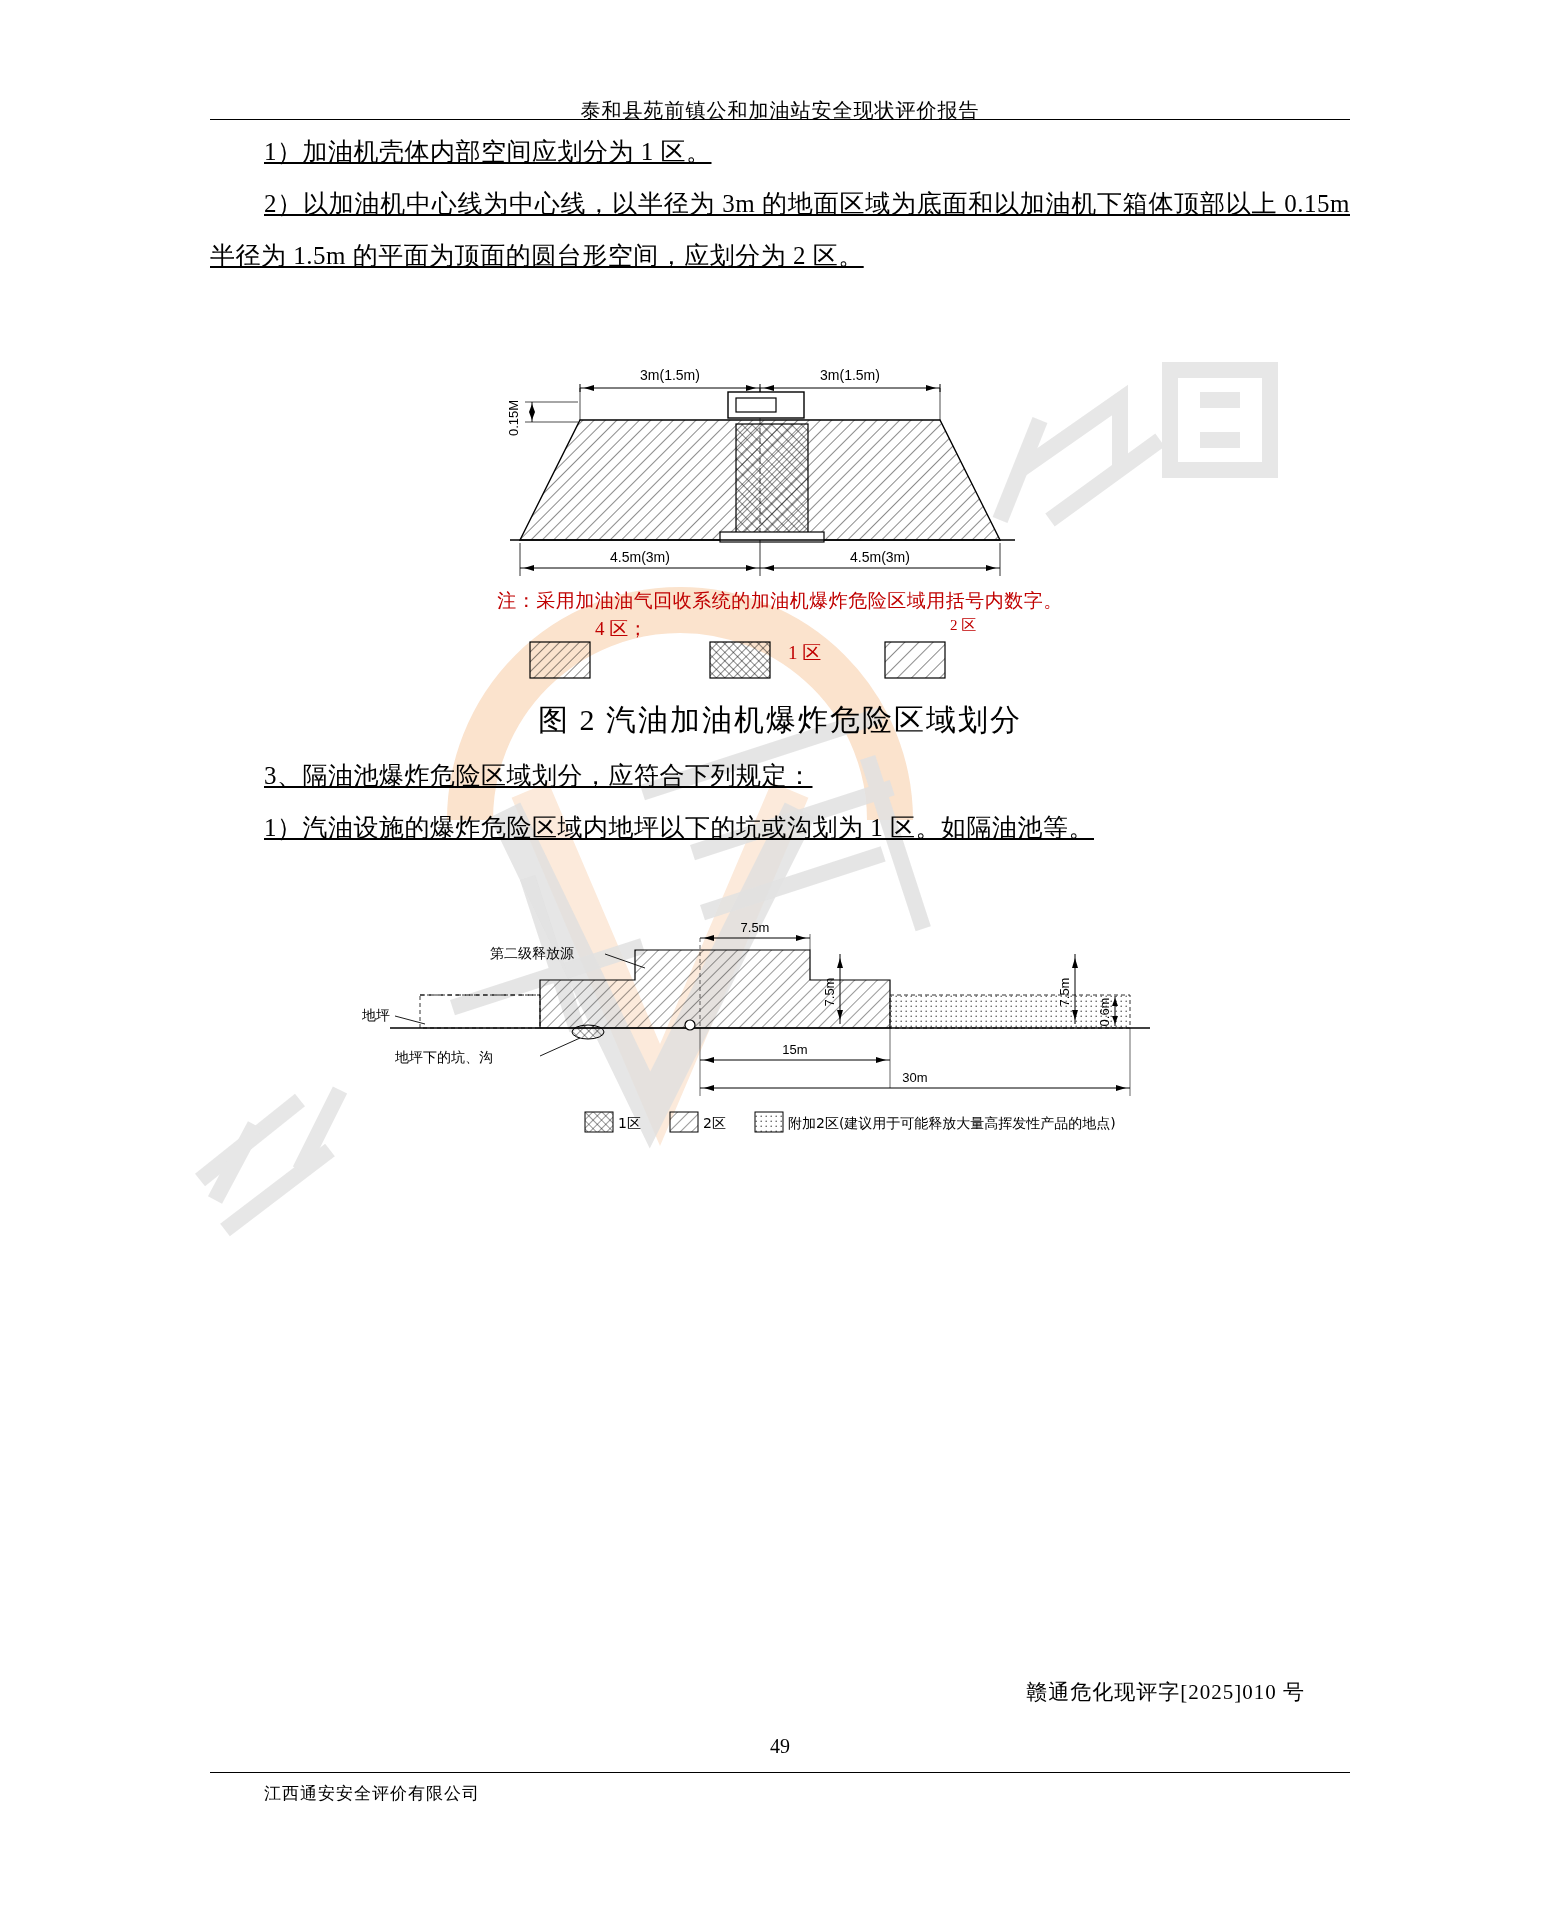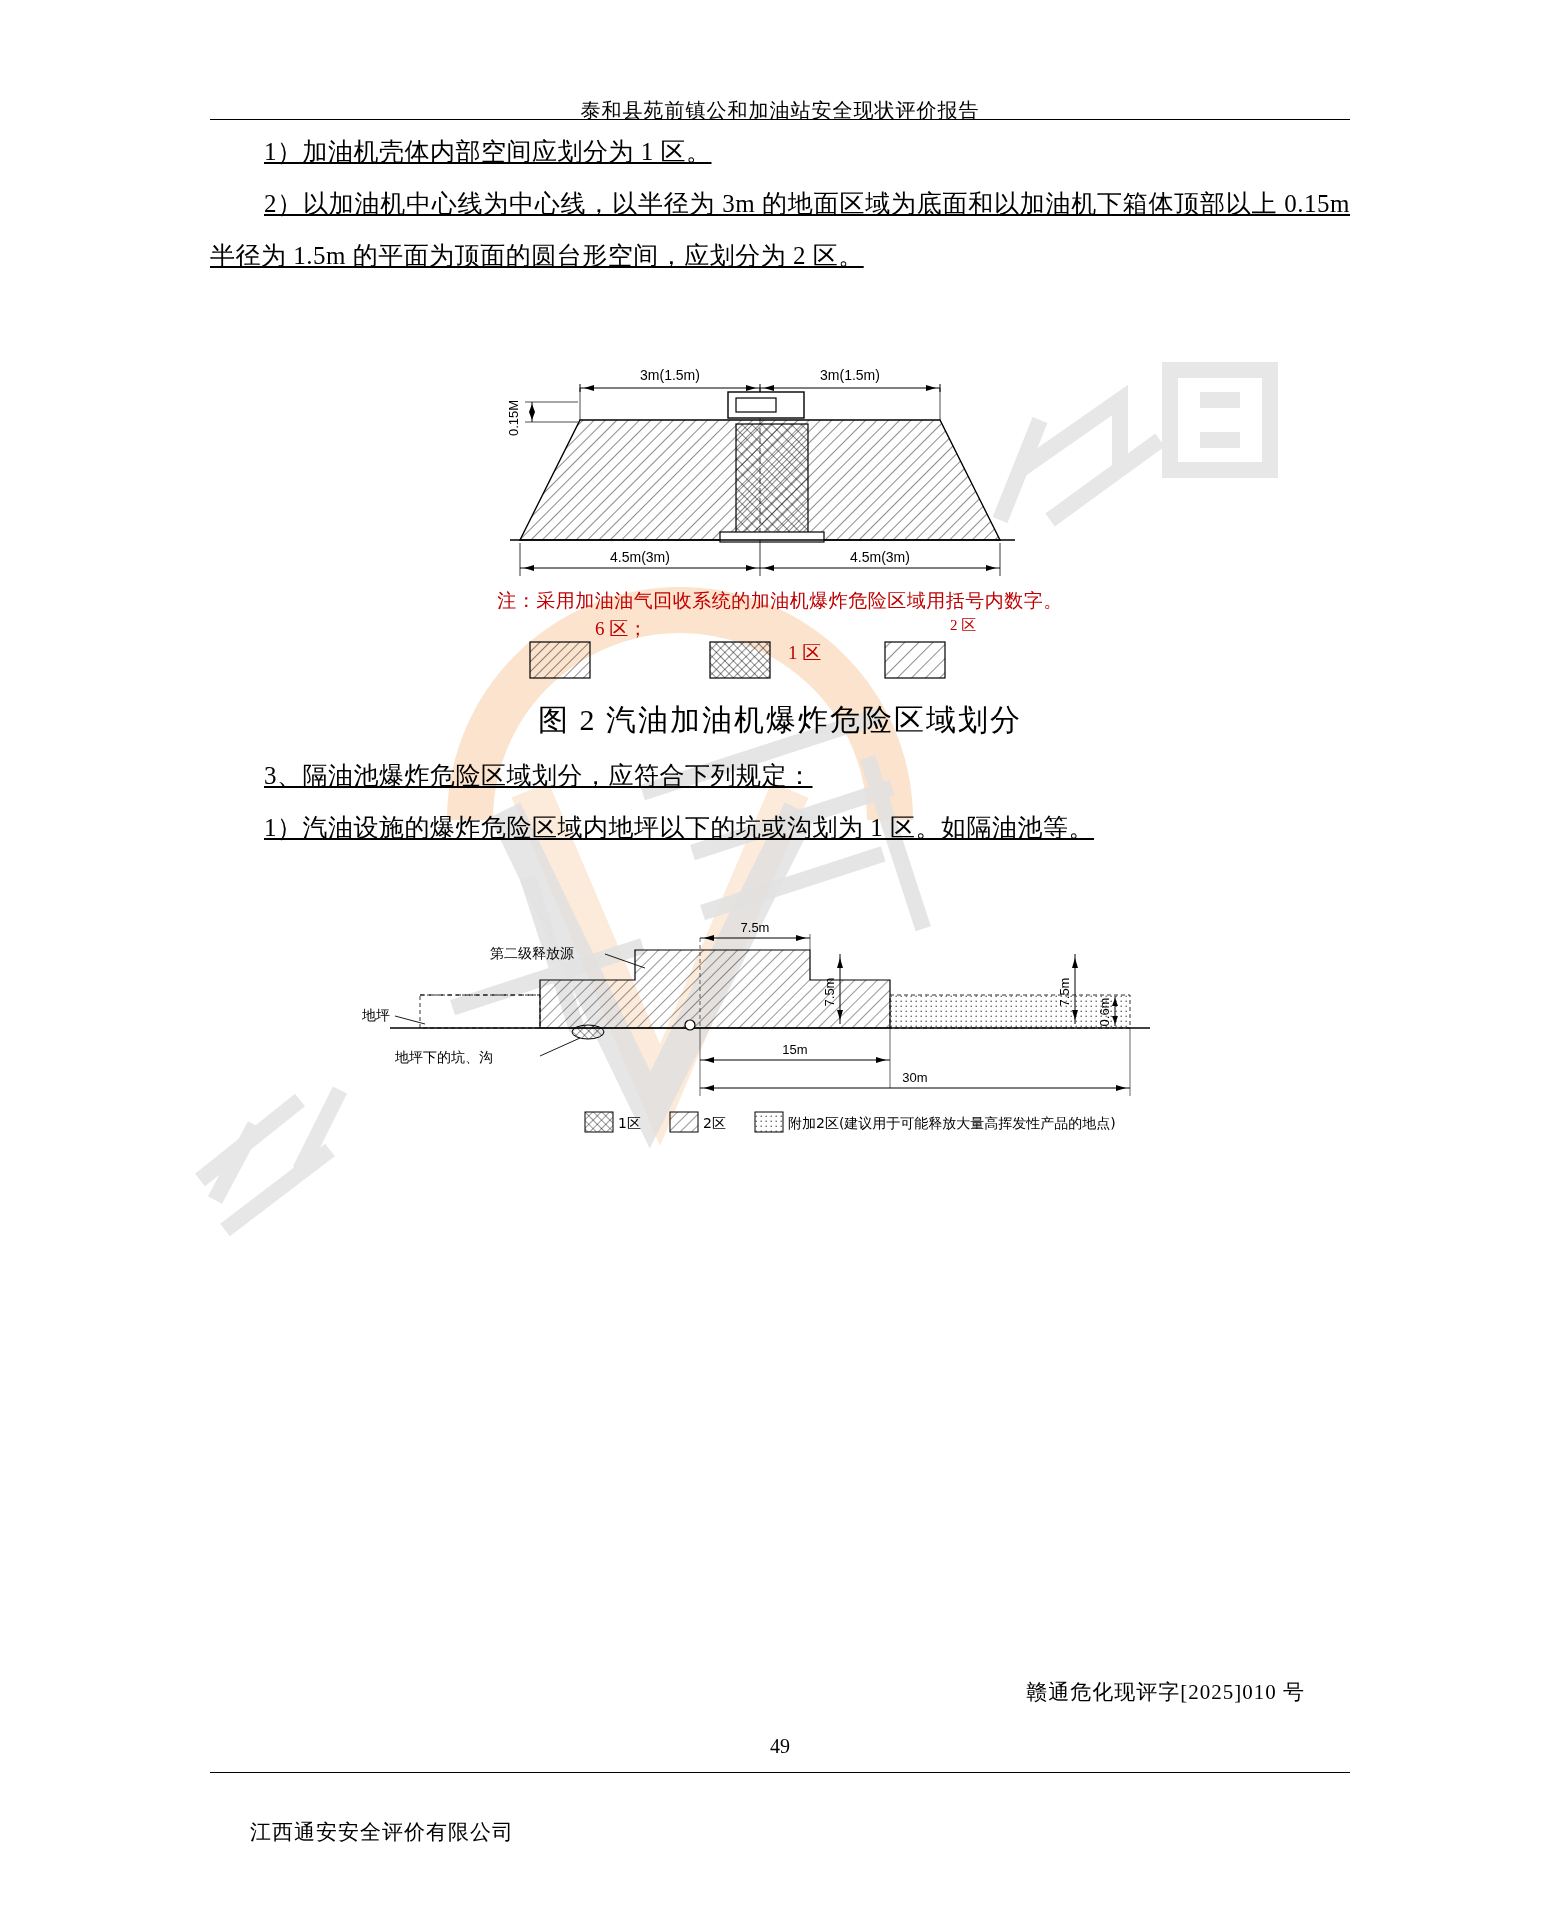--- a/index.html
+++ b/index.html
@@ -126,24 +126,23 @@
   .footer-rule {
     position: absolute;
     top: 1772px;
     left: 210px;
     width: 1140px;
     border-bottom: 1.6px solid #000;
   }
   .footer-left {
     position: absolute;
     top: 1782px;
-    left: 250px;
-    font-size: 21px;
+    left: 264px;
+    font-size: 17px;
     letter-spacing: 1px;
-    margin-top: 36px;
   }
   .footer-right {
     position: absolute;
     top: 1678px;
     right: 250px;
     font-size: 21px;
     letter-spacing: 1px;
   }
 </style>
 </head>
@@ -261,21 +260,21 @@
         </pattern>
         <pattern id="lhatchw" width="10" height="10" patternTransform="rotate(45)" patternUnits="userSpaceOnUse">
           <line x1="0" y1="0" x2="0" y2="10" stroke="#000" stroke-width="0.9"></line>
         </pattern>
       </defs>
       <rect x="30" y="20" width="60" height="36" fill="url(#lhatch)" stroke="#000" stroke-width="1.2"></rect>
       <text x="100" y="14" font-size="0"></text>
       <rect x="210" y="20" width="60" height="36" fill="url(#lcross)" stroke="#000" stroke-width="1.2"></rect>
       <rect x="385" y="20" width="60" height="36" fill="url(#lhatchw)" stroke="#000" stroke-width="1.2"></rect>
     </svg>
-    <div style="position:absolute;left:95px;top:-6px;font-size:19px;color:#c00000;">6 区；</div>
+    <div style="position:absolute;left:95px;top:-6px;font-size:19px;color:#c00000;">4 区；</div>
     <div style="position:absolute;left:288px;top:-6px;font-size:19px;color:#c00000;margin-top:24px;">1 区</div>
     <div style="position:absolute;left:450px;top:-6px;font-size:15px;color:#c00000;font-family:Liberation Serif, serif;">2 区</div>
   </div>
 
   <div class="figcaption">图 2   汽油加油机爆炸危险区域划分</div>
 
   <div class="body-text indent p3">3、隔油池爆炸危险区域划分，应符合下列规定：</div>
 
   <div class="body-text indent p4">1）汽油设施的爆炸危险区域内地坪以下的坑或沟划为 1 区。如隔油池等。</div>
 

